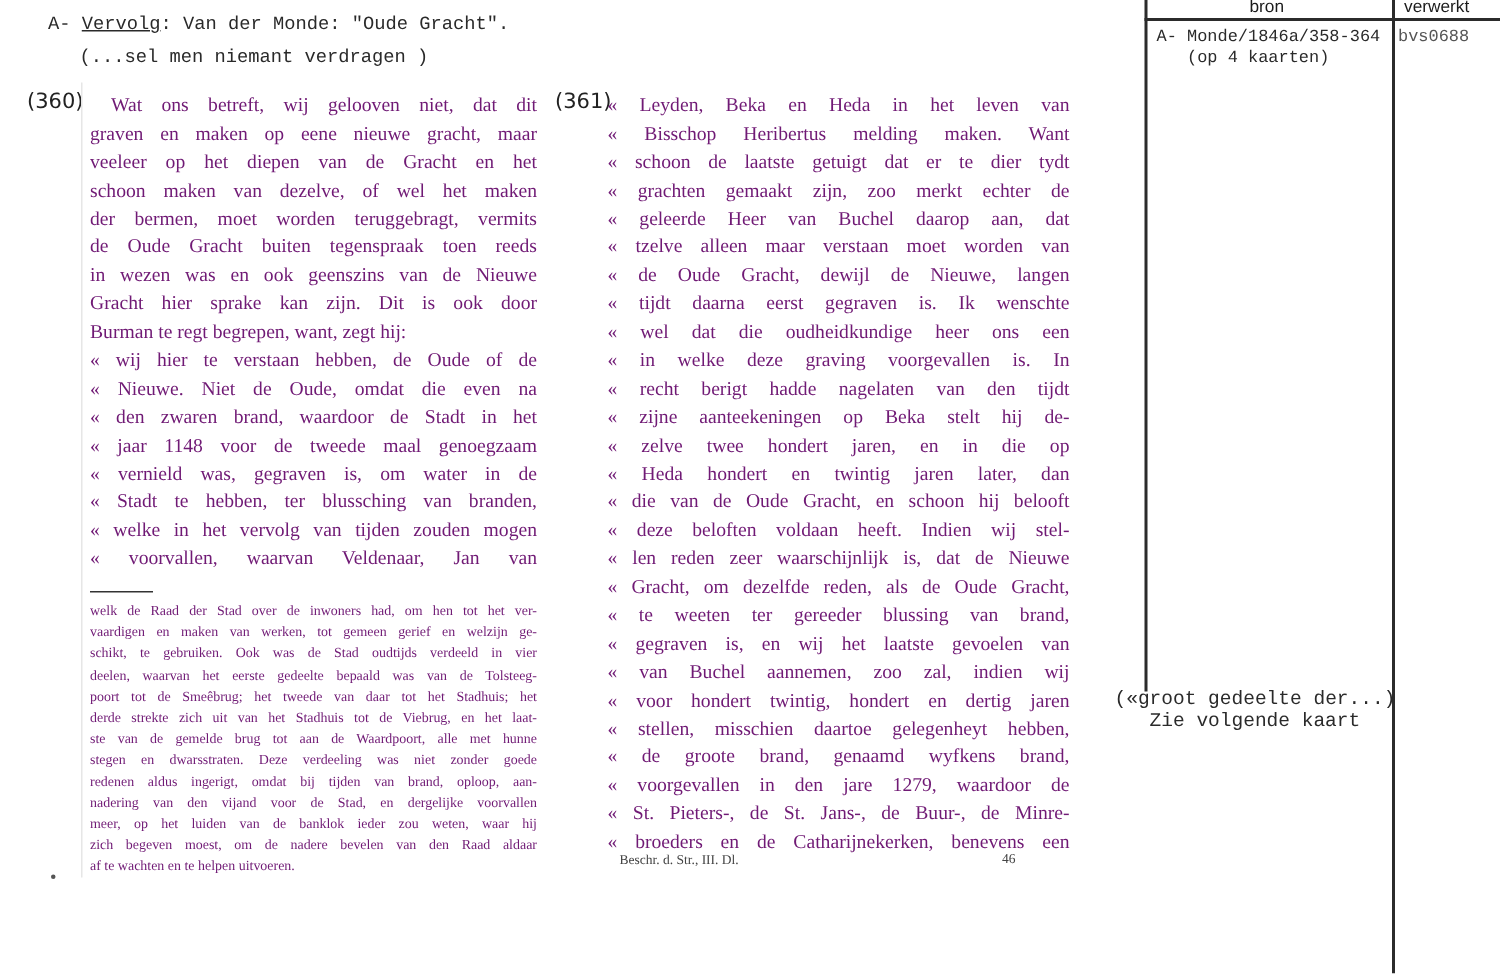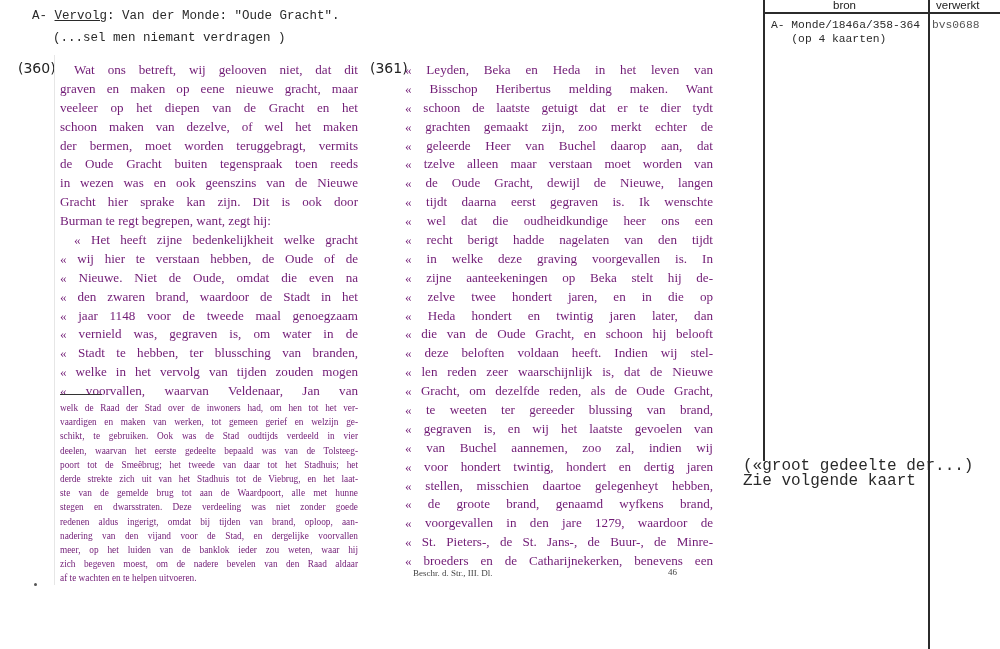--- a/index.html
+++ b/index.html
@@ -40,21 +40,21 @@
 
   
   #tbl-bron-left { position: absolute; left: 763px; top: 0; width: 2px; height: 461px; background: #2b2b2b; }
   #tbl-div { position: absolute; left: 928px; top: 0; width: 2px; height: 649px; background: #2b2b2b; }
   #tbl-hline { position: absolute; left: 763px; top: 12px; width: 237px; height: 1.5px; background: #2b2b2b; }
   .th { position: absolute; top: -1px; font-family: "Liberation Sans", "DejaVu Sans", sans-serif; font-size: 11.5px; color: #1b1b1b; }
   #th-bron { left: 833px; }
   #th-verwerkt { left: 936px; }
   #cell-bron { position: absolute; left: 771px; top: 19px; font-size: 11.3px; line-height: 13.5px; white-space: pre; }
   #cell-verwerkt { position: absolute; left: 932px; top: 19px; font-size: 11.3px; color: #555; white-space: pre; }
-  #note { position: absolute; left: 743px; top: 459px; font-size: 16px; line-height: 14.5px; white-space: pre; }
+  #note { position: absolute; left: 743px; top: 459px; font-size: 13px; line-height: 14.5px; white-space: pre; text-align: center; }
 </style>
 </head>
 <body>
 
 <div id="hdr-line1" class="tw"><span>A- </span><span class="u">Vervolg</span><span>: Van der Monde: "Oude Gracht".</span></div>
 <div id="hdr-line2" class="tw">(...sel men niemant verdragen )</div>
 
 <div id="pm-360" class="pmark">(360)</div>
 <div id="pm-361" class="pmark">(361)</div>
 
@@ -64,21 +64,20 @@
 <div id="col-left" class="col serif">
   <span class="ln ind">Wat ons betreft, wij gelooven niet, dat dit</span>
   <span class="ln">graven en maken op eene nieuwe gracht, maar</span>
   <span class="ln">veeleer op het diepen van de Gracht en het</span>
   <span class="ln">schoon maken van dezelve, of wel het maken</span>
   <span class="ln">der bermen, moet worden teruggebragt, vermits</span>
   <span class="ln">de Oude Gracht buiten tegenspraak toen reeds</span>
   <span class="ln">in wezen was en ook geenszins van de Nieuwe</span>
   <span class="ln">Gracht hier sprake kan zijn. Dit is ook door</span>
   <span class="ln last">Burman te regt begrepen, want, zegt hij:</span>
-  <span class="ln ind">« Het heeft zijne bedenkelijkheit welke gracht</span>
   <span class="ln">« wij hier te verstaan hebben, de Oude of de</span>
   <span class="ln">« Nieuwe. Niet de Oude, omdat die even na</span>
   <span class="ln">« den zwaren brand, waardoor de Stadt in het</span>
   <span class="ln">« jaar 1148 voor de tweede maal genoegzaam</span>
   <span class="ln">« vernield was, gegraven is, om water in de</span>
   <span class="ln">« Stadt te hebben, ter blussching van branden,</span>
   <span class="ln">« welke in het vervolg van tijden zouden mogen</span>
   <span class="ln">« voorvallen, waarvan Veldenaar, Jan van</span>
 </div>
 
@@ -102,22 +101,22 @@
 <div id="col-right" class="col serif">
   <span class="ln">« Leyden, Beka en Heda in het leven van</span>
   <span class="ln">« Bisschop Heribertus melding maken. Want</span>
   <span class="ln">« schoon de laatste getuigt dat er te dier tydt</span>
   <span class="ln">« grachten gemaakt zijn, zoo merkt echter de</span>
   <span class="ln">« geleerde Heer van Buchel daarop aan, dat</span>
   <span class="ln">« tzelve alleen maar verstaan moet worden van</span>
   <span class="ln">« de Oude Gracht, dewijl de Nieuwe, langen</span>
   <span class="ln">« tijdt daarna eerst gegraven is. Ik wenschte</span>
   <span class="ln">« wel dat die oudheidkundige heer ons een</span>
+  <span class="ln">« in welke deze graving voorgevallen is. In</span>
   <span class="ln">« recht berigt hadde nagelaten van den tijdt</span>
-  <span class="ln">« in welke deze graving voorgevallen is. In</span>
   <span class="ln">« zijne aanteekeningen op Beka stelt hij de-</span>
   <span class="ln">« zelve twee hondert jaren, en in die op</span>
   <span class="ln">« Heda hondert en twintig jaren later, dan</span>
   <span class="ln">« die van de Oude Gracht, en schoon hij belooft</span>
   <span class="ln">« deze beloften voldaan heeft. Indien wij stel-</span>
   <span class="ln">« len reden zeer waarschijnlijk is, dat de Nieuwe</span>
   <span class="ln">« Gracht, om dezelfde reden, als de Oude Gracht,</span>
   <span class="ln">« te weeten ter gereeder blussing van brand,</span>
   <span class="ln">« gegraven is, en wij het laatste gevoelen van</span>
   <span class="ln">« van Buchel aannemen, zoo zal, indien wij</span>

